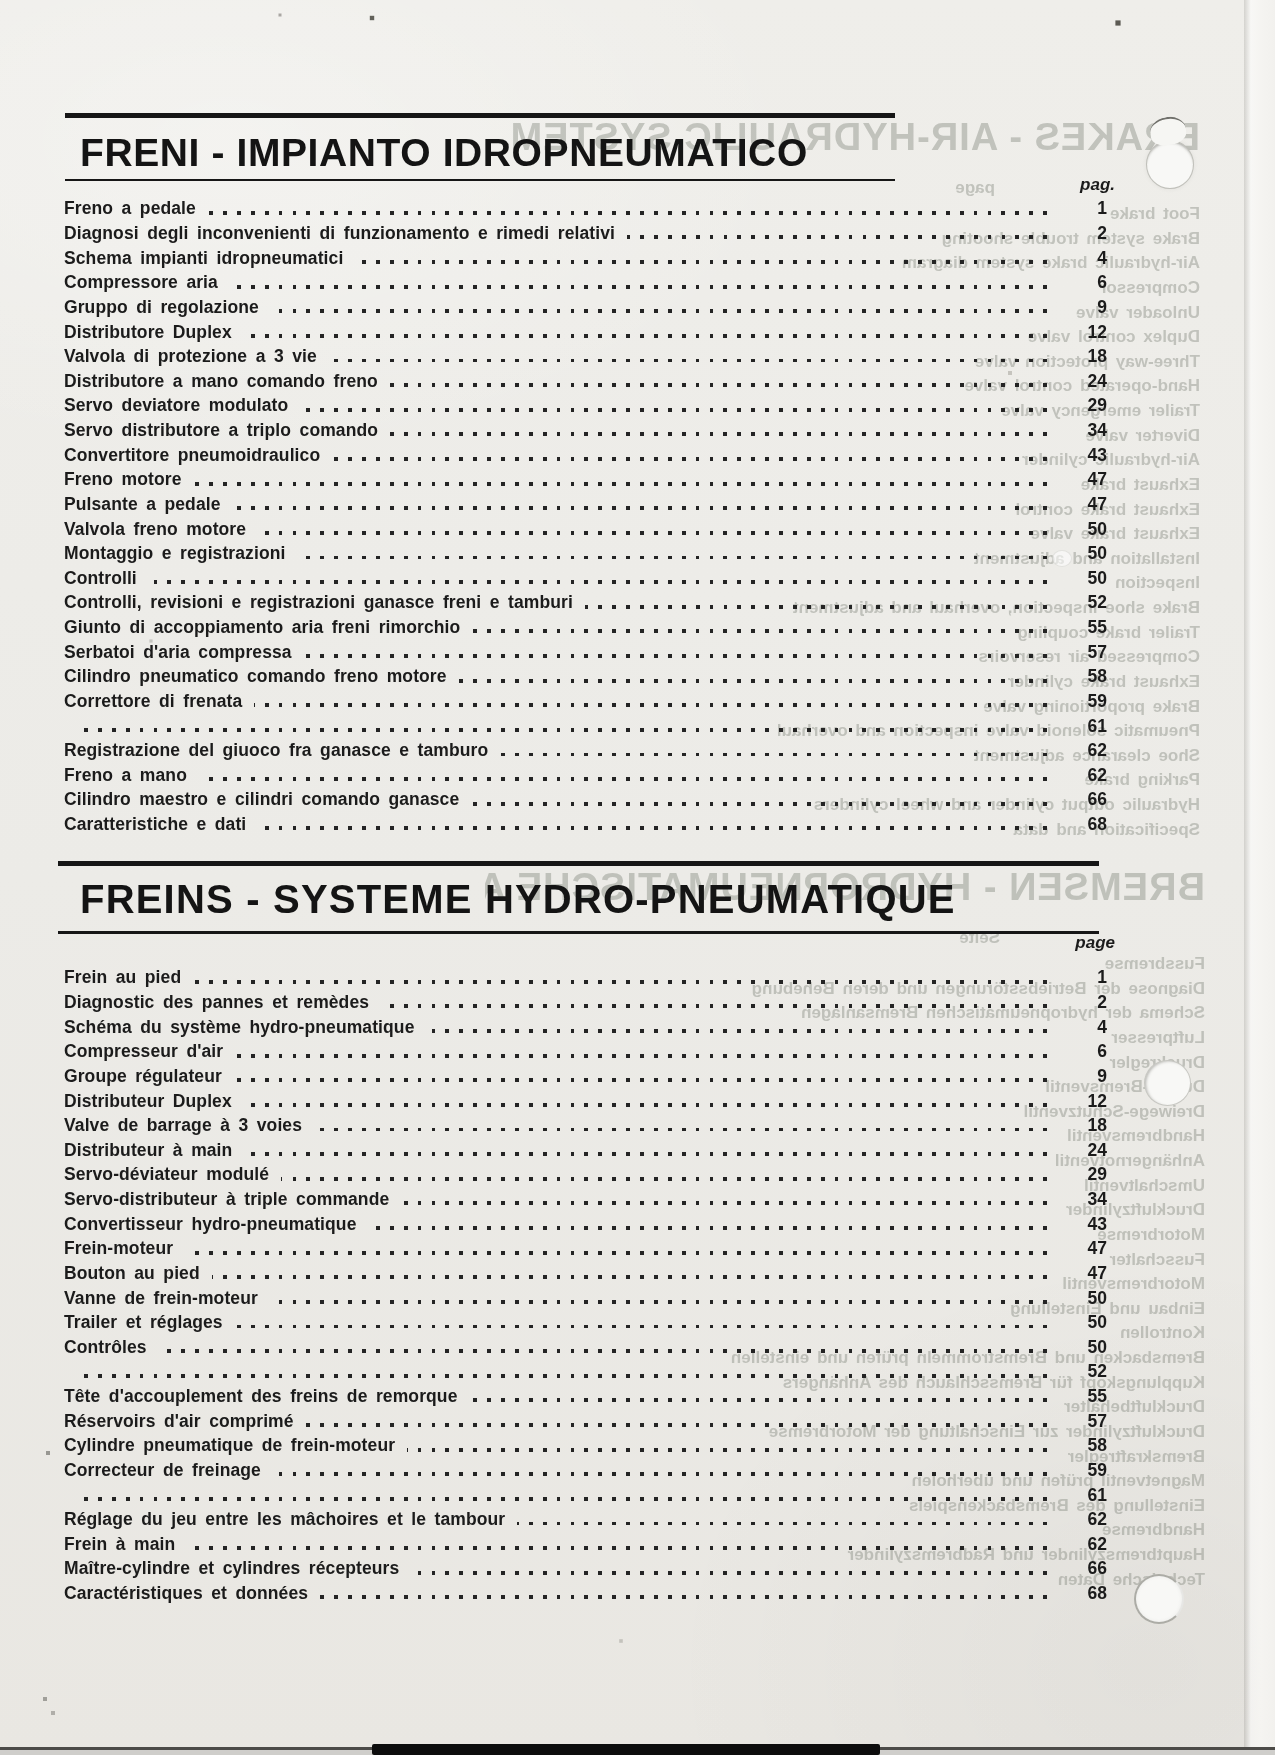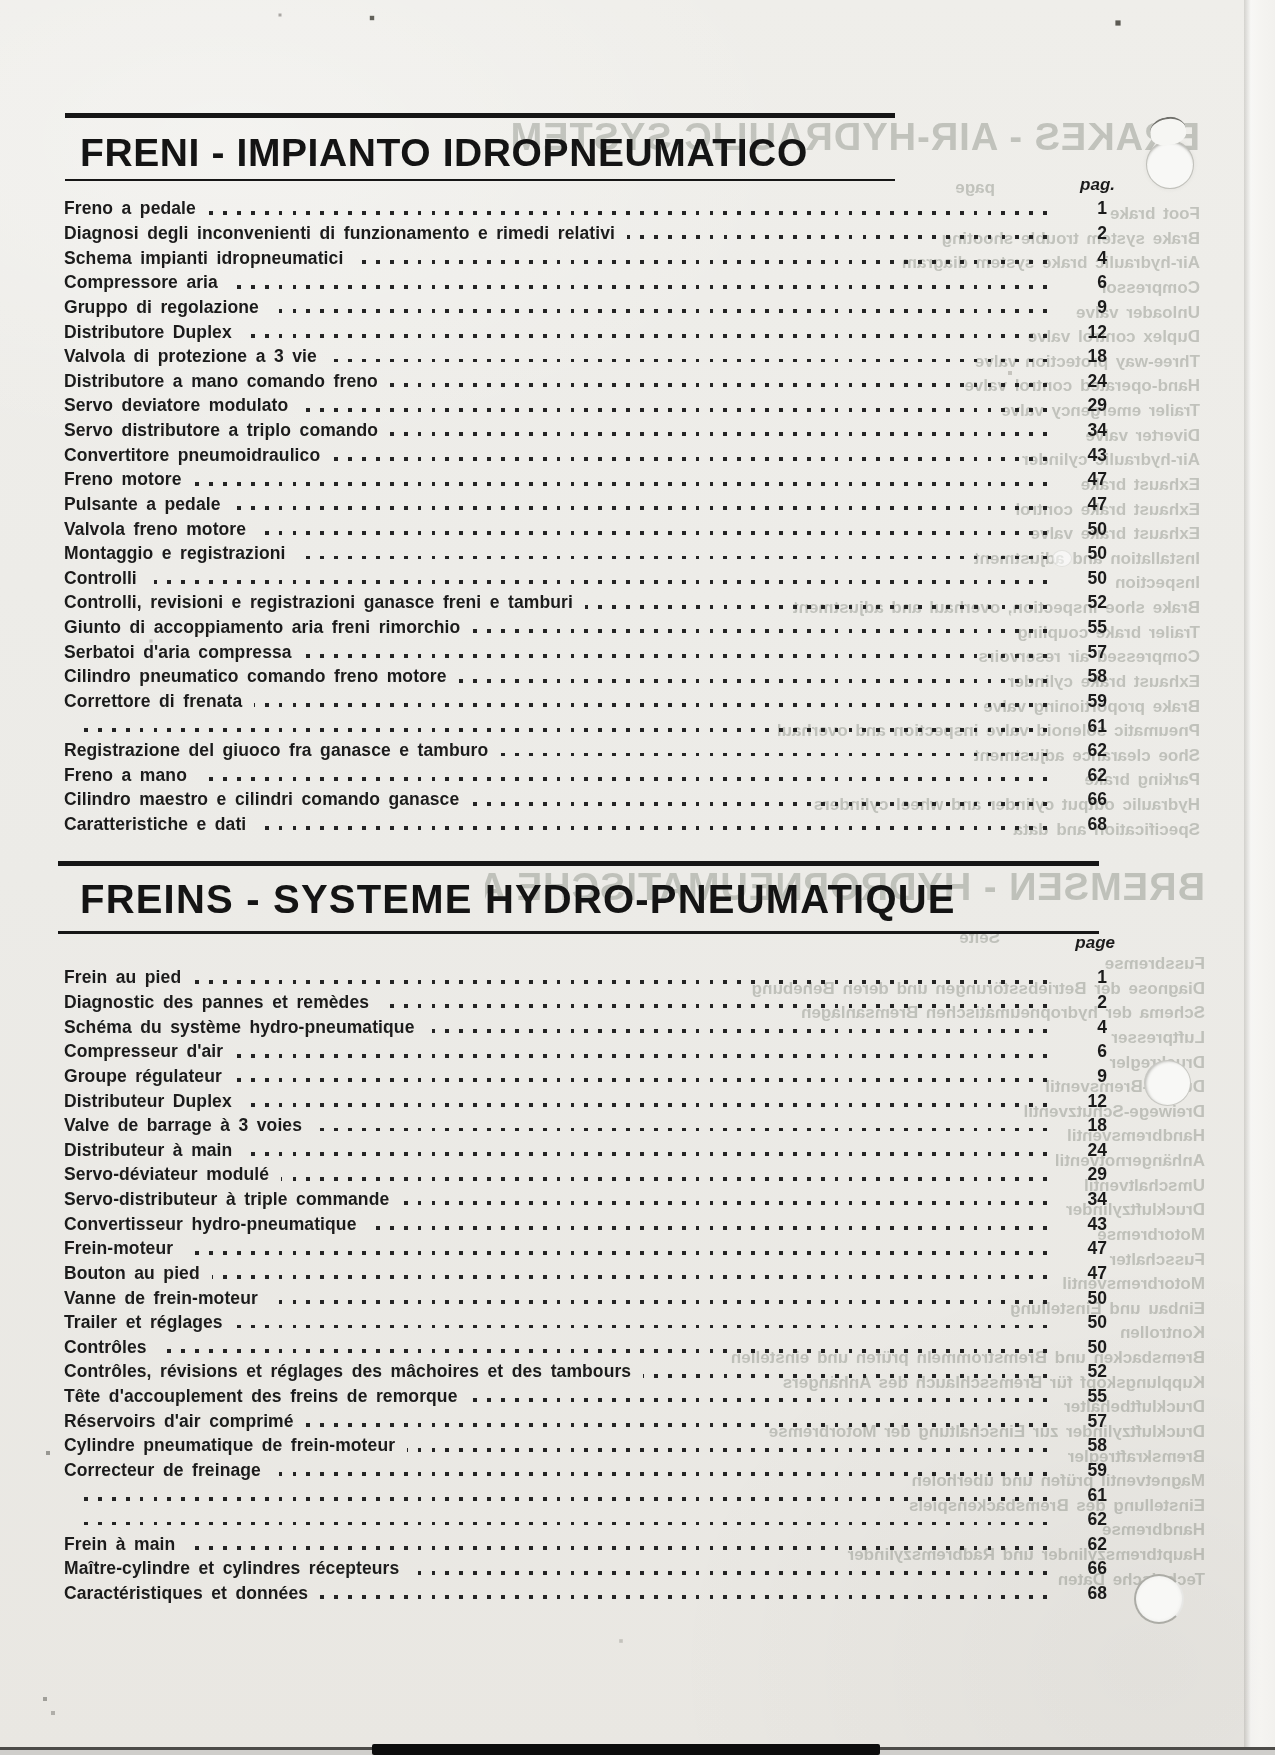--- a/index.html
+++ b/index.html
@@ -349,21 +349,20 @@
           <span class="lbl">Trailer et réglages</span>
           <span class="leader"></span>
           <span class="num">50</span>
         </div>
         <div class="row">
           <span class="lbl">Contrôles</span>
           <span class="leader"></span>
           <span class="num">50</span>
         </div>
         <div class="row">
-          <span class="lbl">Contrôles, révisions et réglages des mâchoires et des tambours</span>
           <span class="leader"></span>
           <span class="num">52</span>
         </div>
         <div class="row">
           <span class="lbl">Tête d'accouplement des freins de remorque</span>
           <span class="leader"></span>
           <span class="num">55</span>
         </div>
         <div class="row">
           <span class="lbl">Réservoirs d'air comprimé</span>
@@ -378,20 +377,21 @@
         <div class="row">
           <span class="lbl">Correcteur de freinage</span>
           <span class="leader"></span>
           <span class="num">59</span>
         </div>
         <div class="row">
           <span class="leader"></span>
           <span class="num">61</span>
         </div>
         <div class="row">
+          <span class="lbl">Réglage du jeu entre les mâchoires et le tambour</span>
           <span class="leader"></span>
           <span class="num">62</span>
         </div>
         <div class="row">
           <span class="lbl">Frein à main</span>
           <span class="leader"></span>
           <span class="num">62</span>
         </div>
         <div class="row">
           <span class="lbl">Maître-cylindre et cylindres récepteurs</span>

